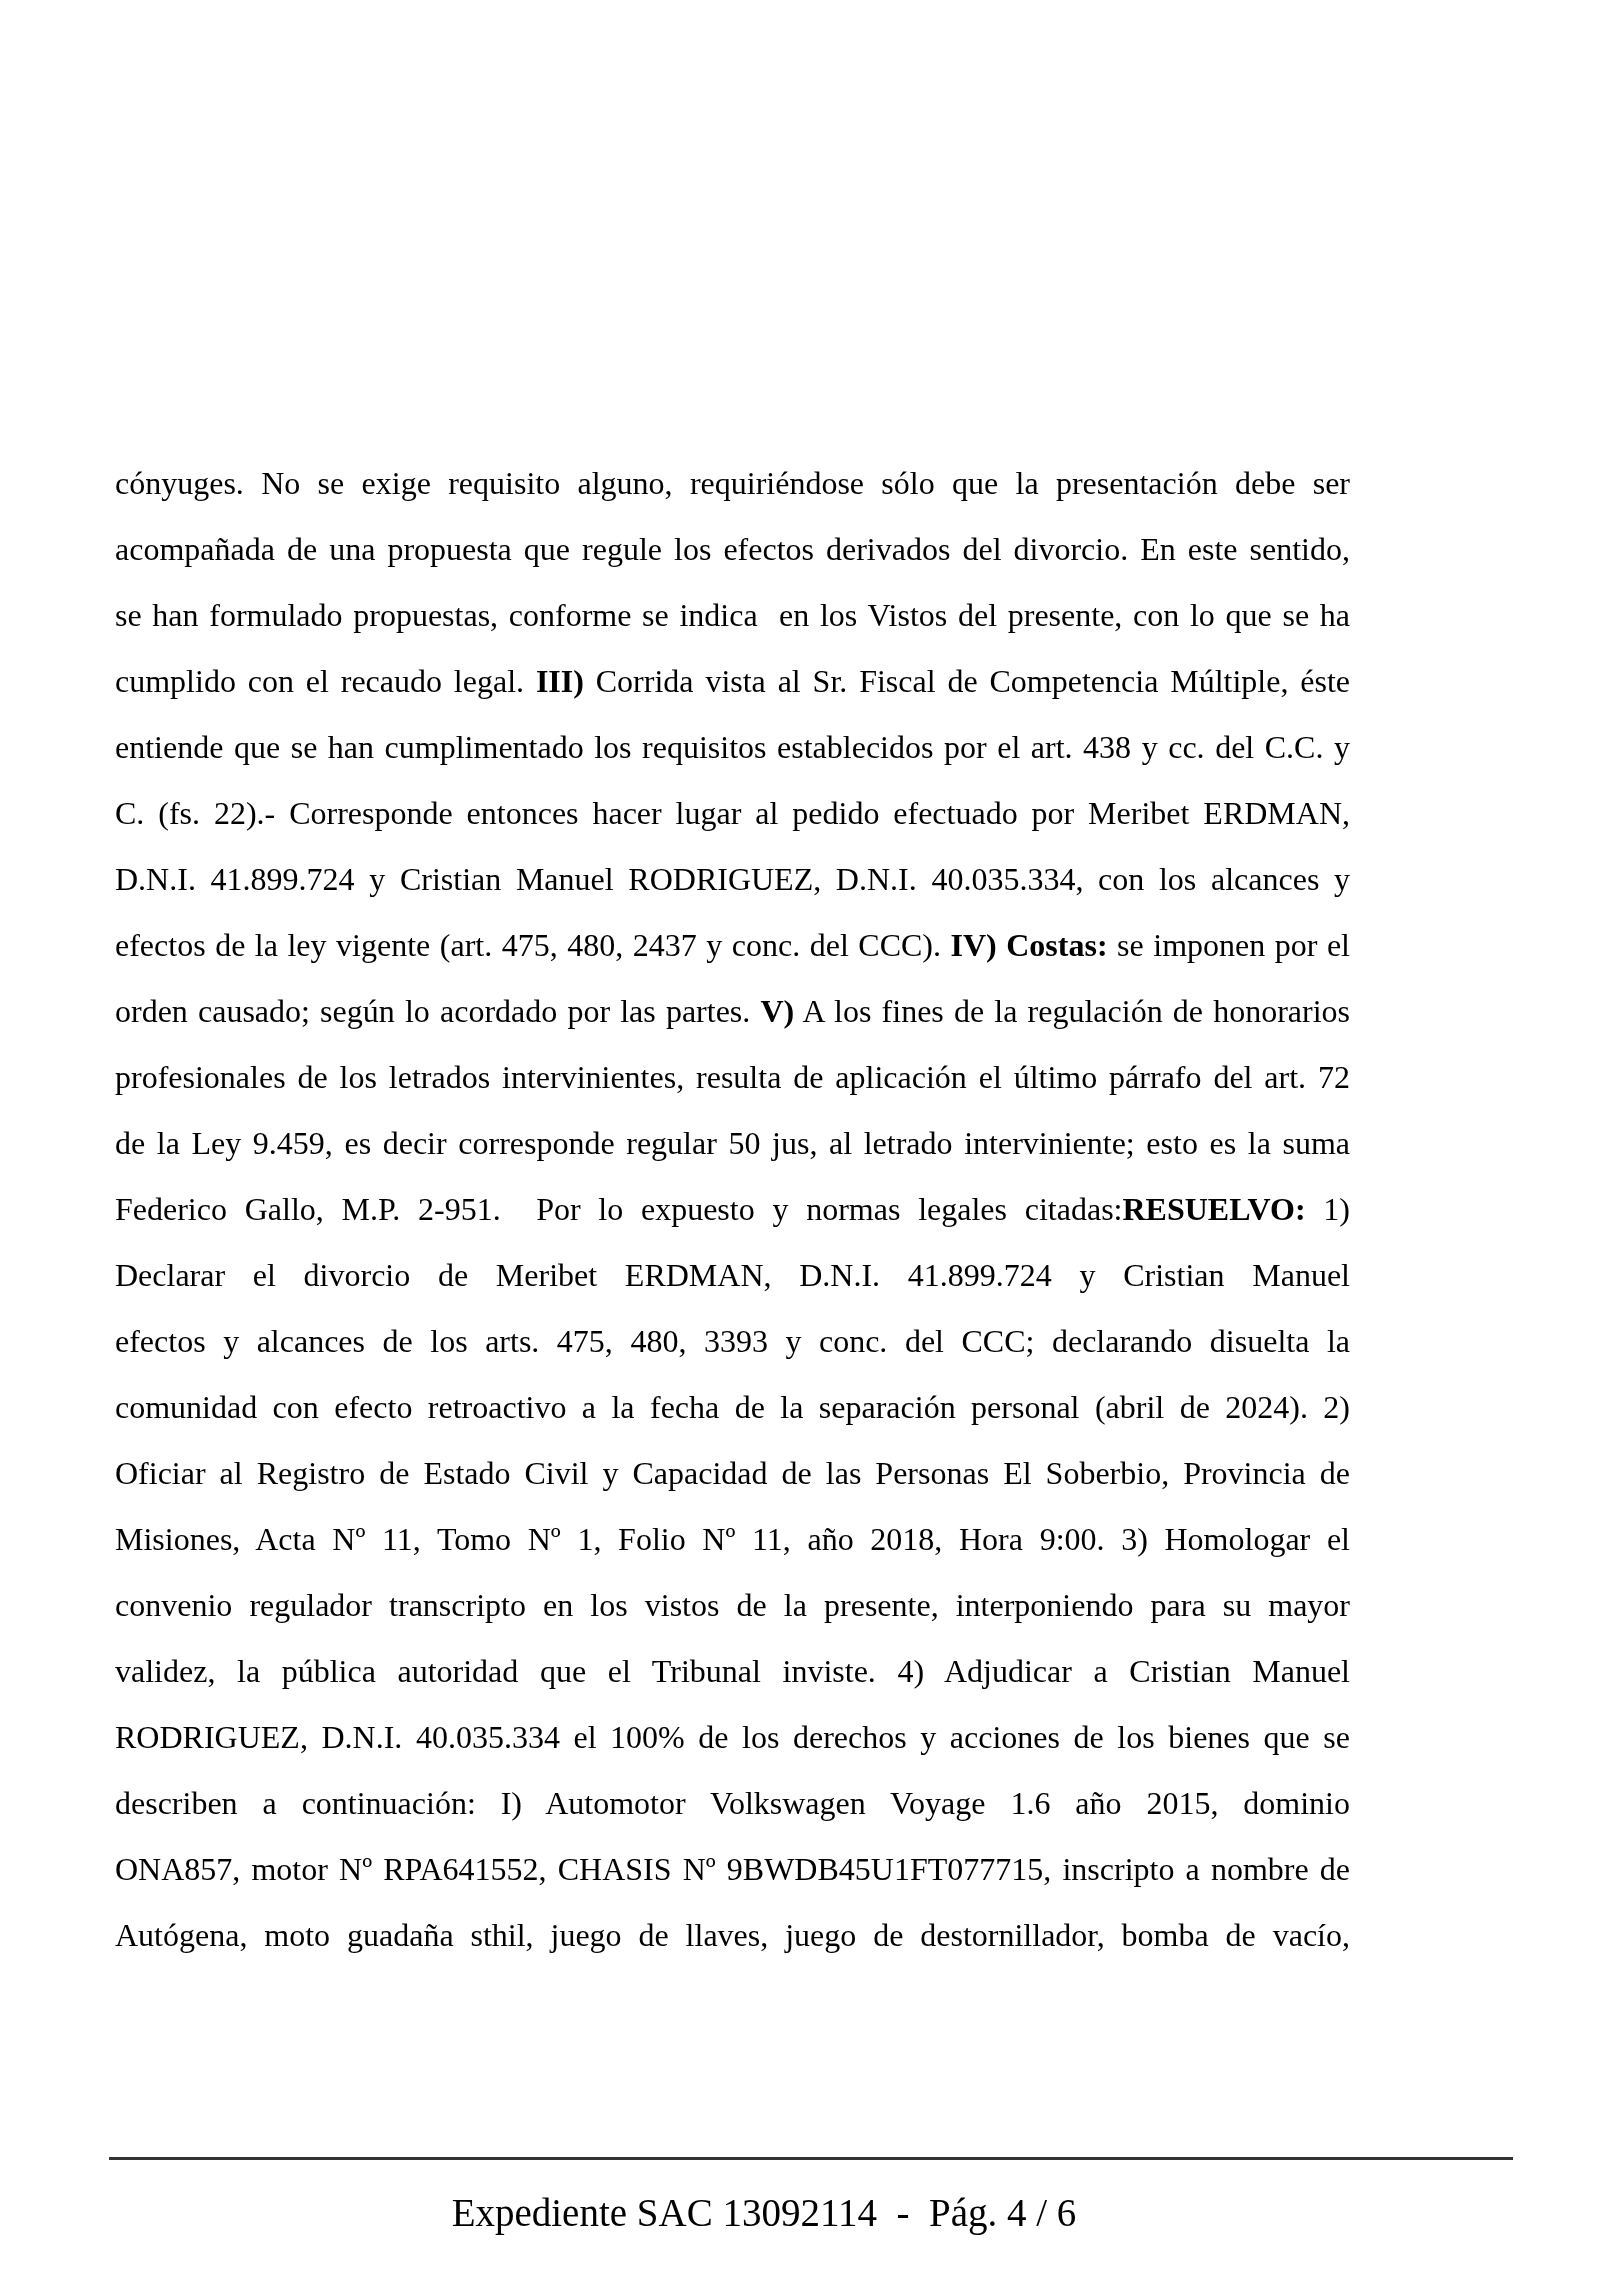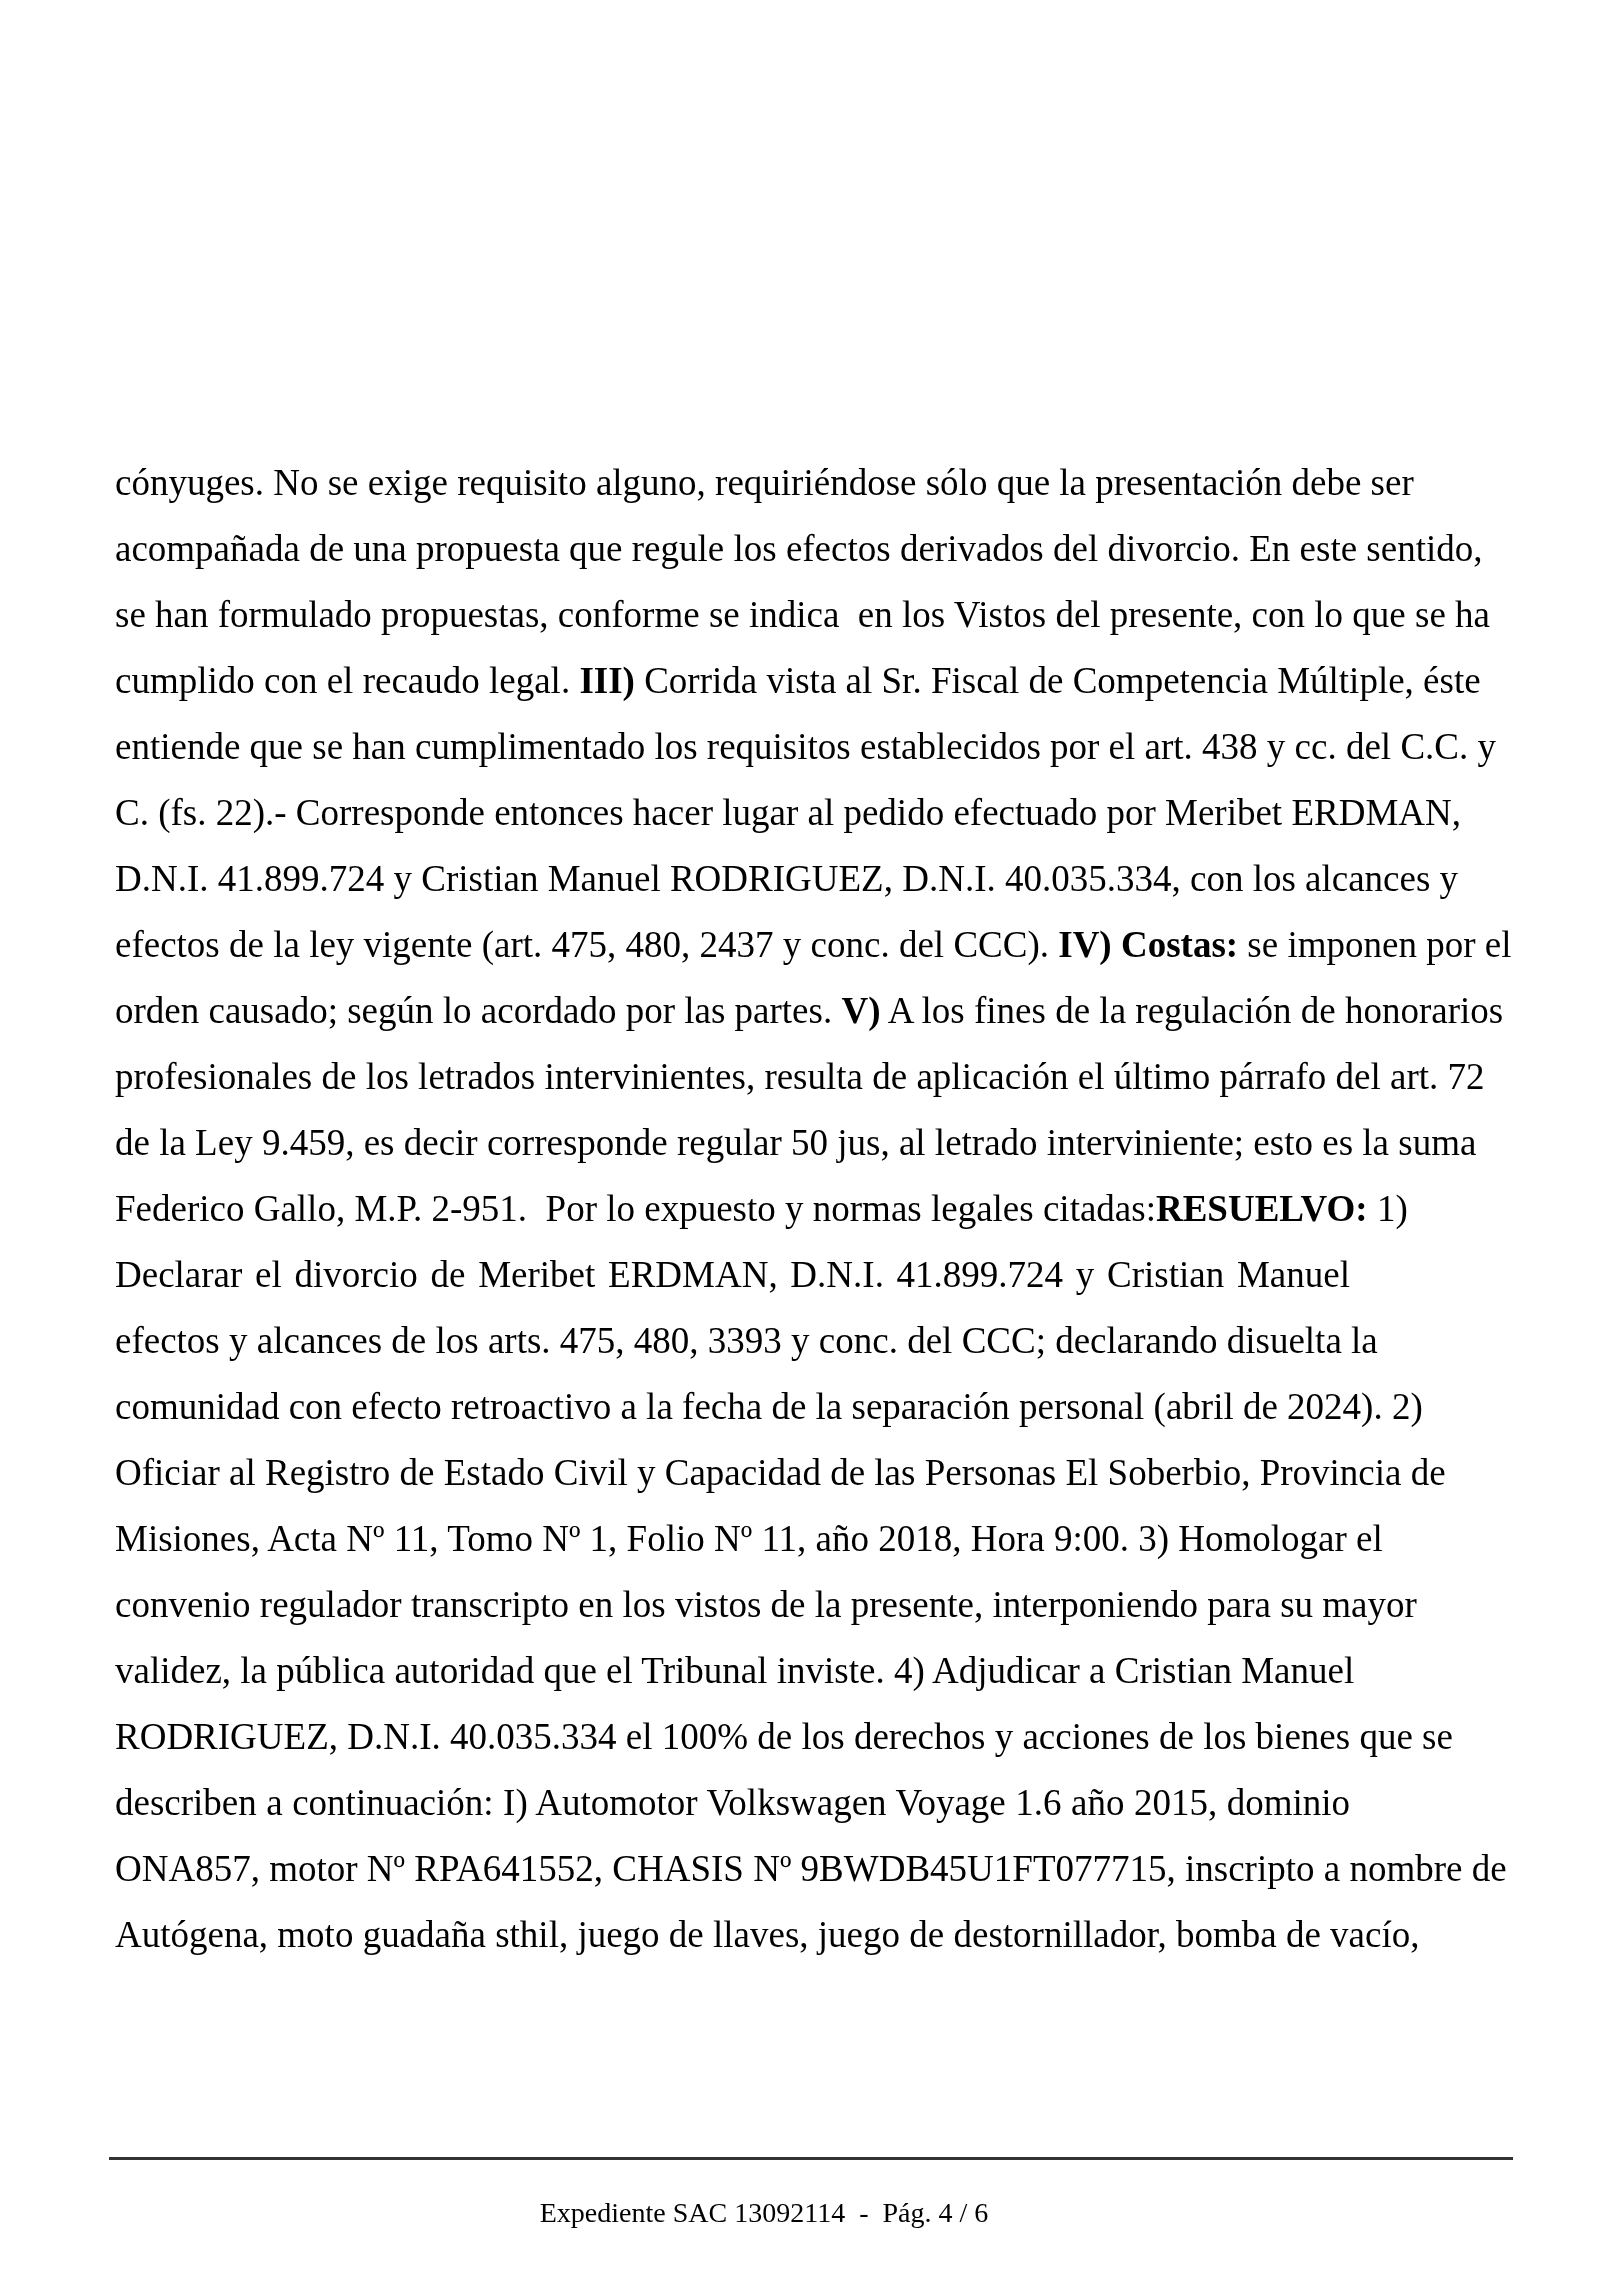--- a/index.html
+++ b/index.html
@@ -24,42 +24,42 @@
   }
   .body-text {
     position: absolute;
     left: 115px;
     top: 450px;
     width: 1235px;
   }
   .line {
     height: 66px;
     line-height: 66px;
-    font-size: 37px;
+    font-size: 32px;
     white-space: nowrap;
     text-align: justify;
     text-align-last: justify;
     display: block;
   }
   .b { font-weight: bold; }
   .footer-rule {
     position: absolute;
     left: 109px;
     top: 2157px;
     width: 1404px;
     height: 2.6px;
     background: #333333;
   }
   .footer-text {
     position: absolute;
     left: 0;
     width: 1622px;
     top: 2193px;
     text-align: center;
-    font-size: 28px;
+    font-size: 39px;
     line-height: 39px;
     padding-right: 94px;
     box-sizing: border-box;
     white-space: pre;
   }
 </style>
 </head>
 <body>
 
 <div class="page">

